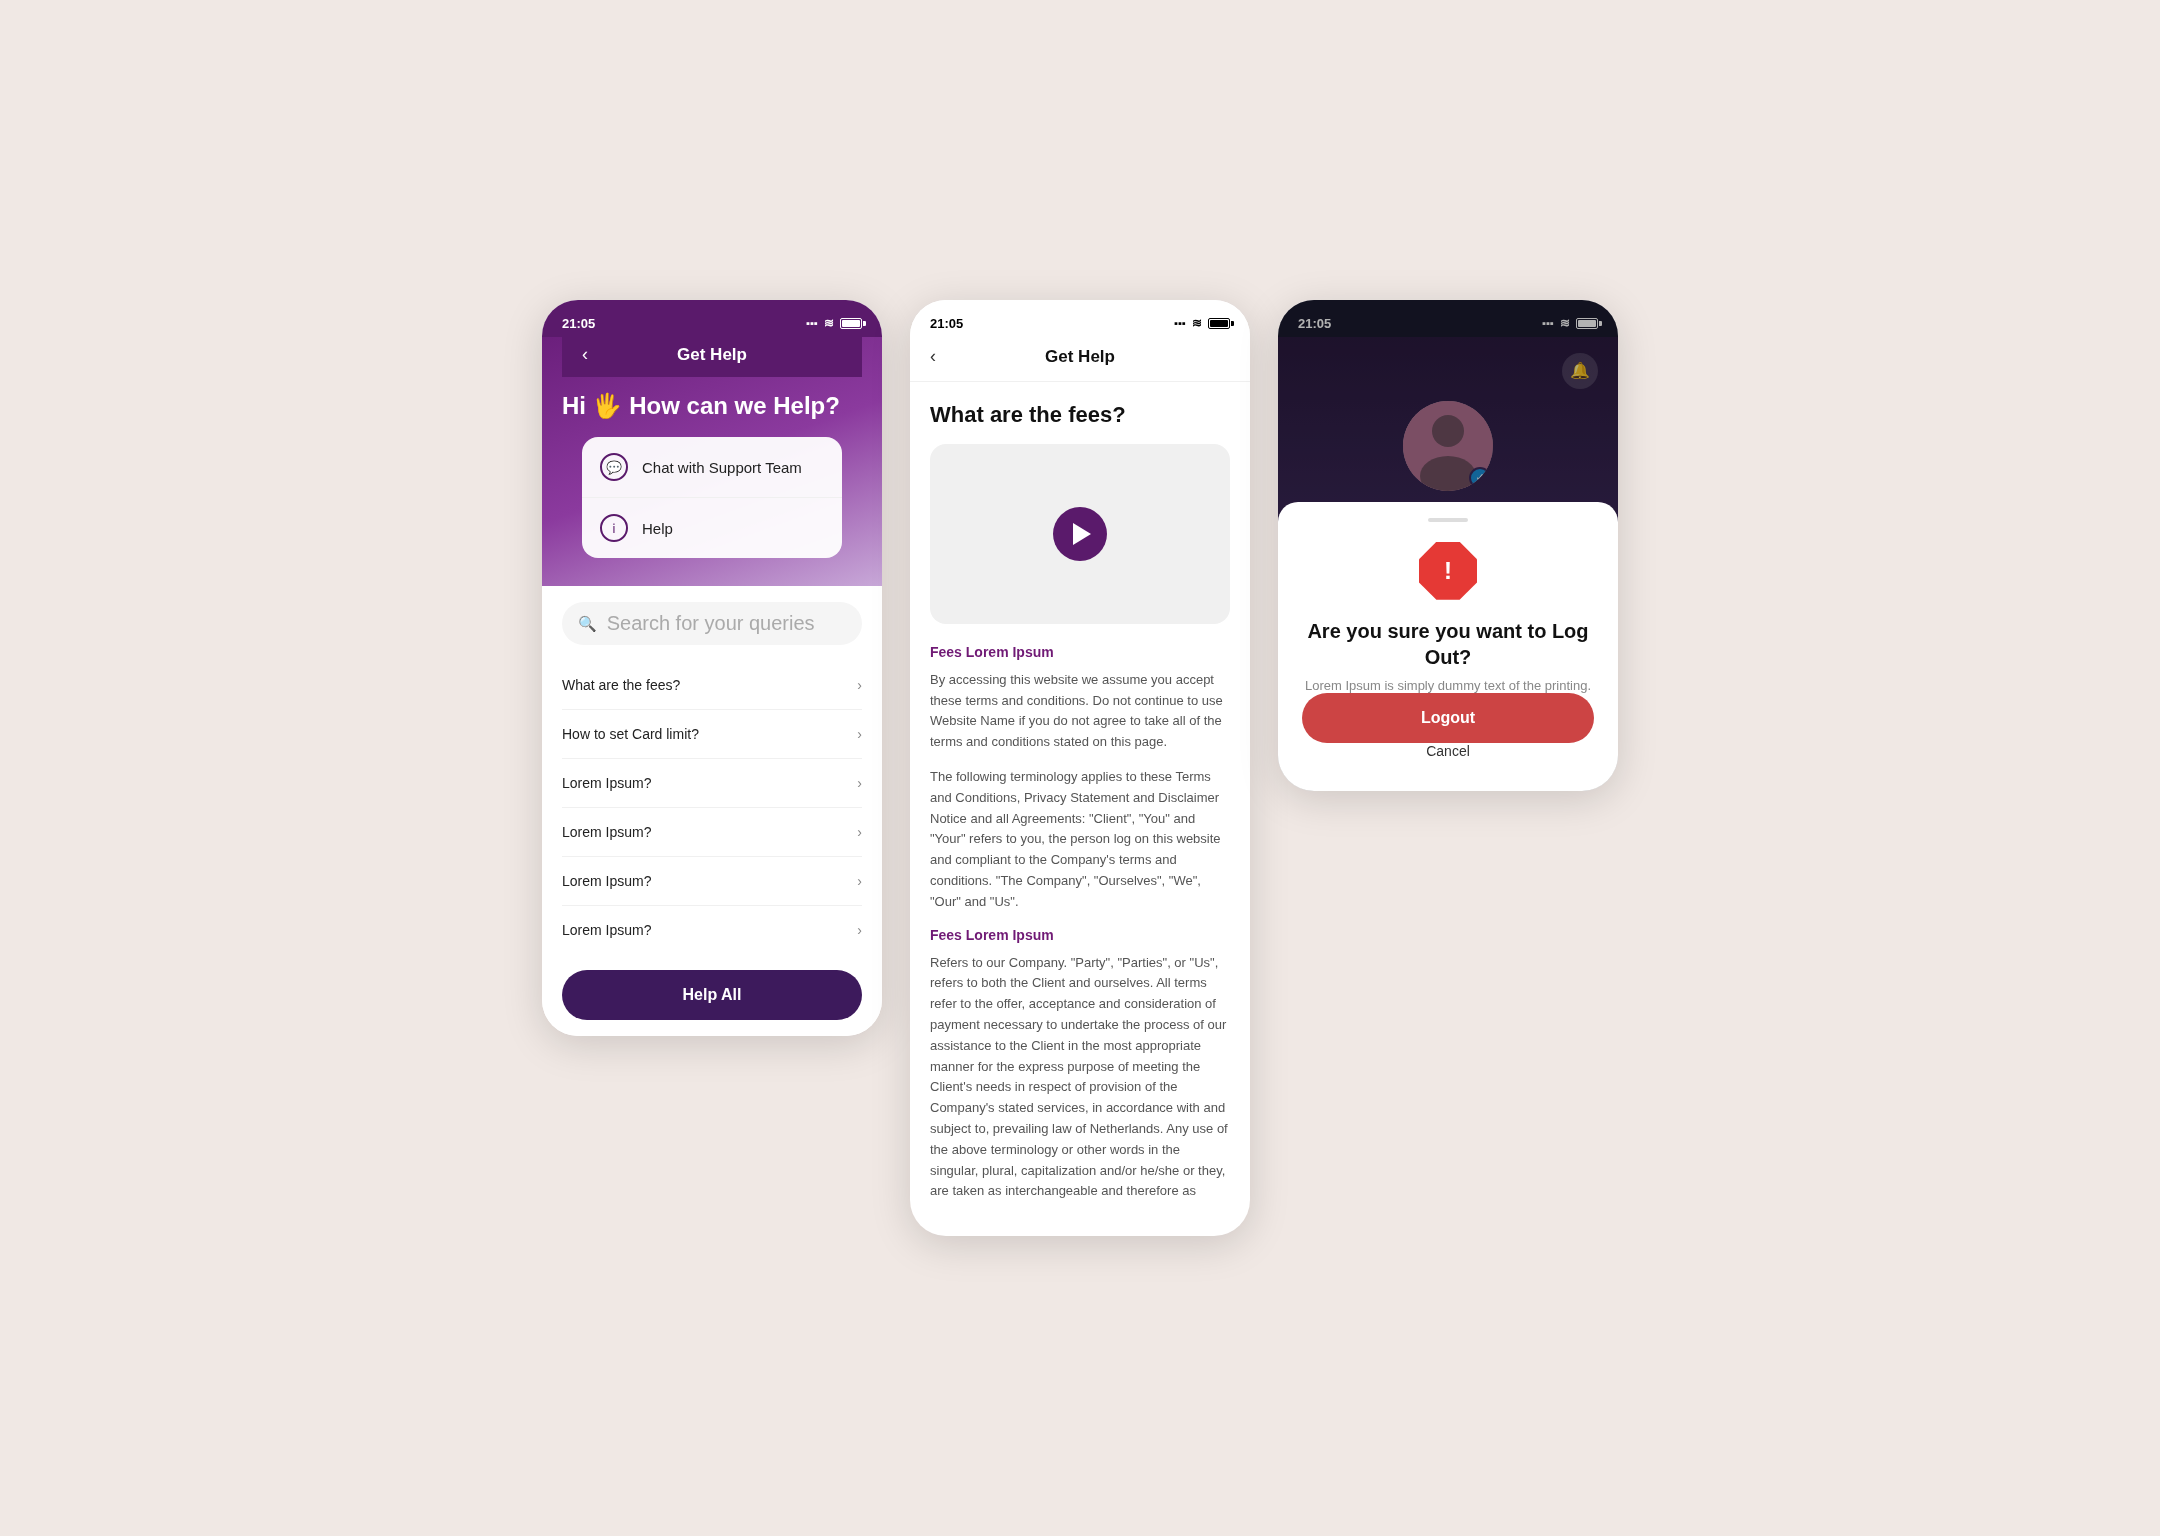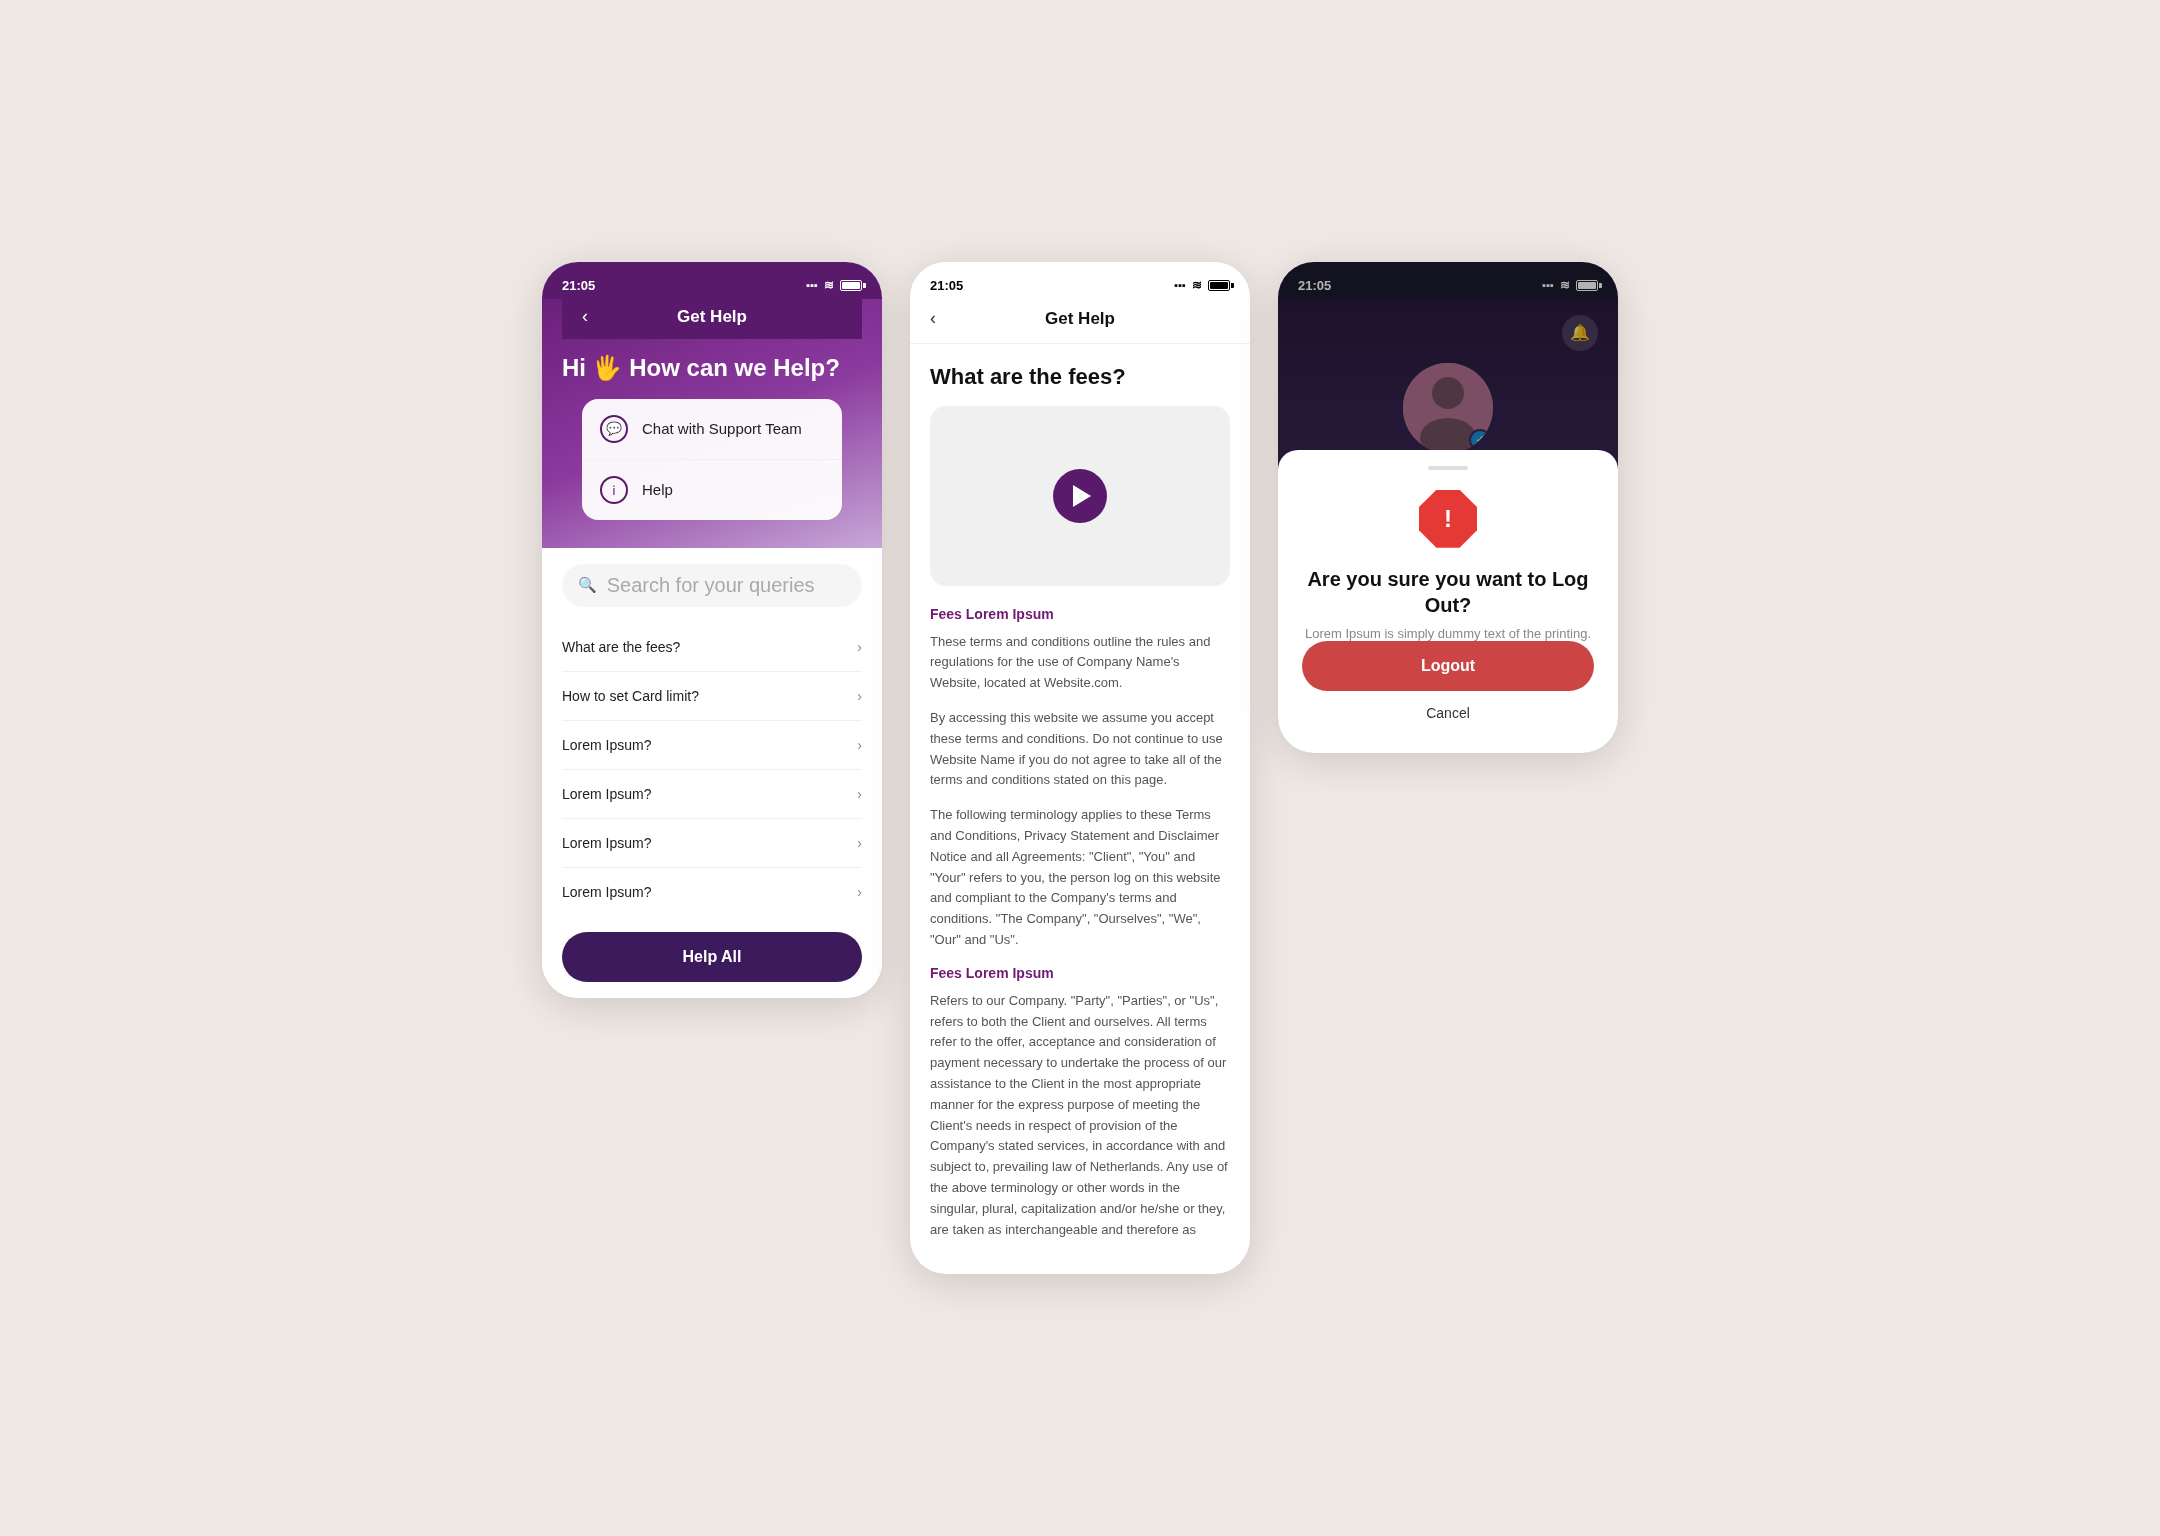--- a/index.html
+++ b/index.html
@@ -332,21 +332,20 @@
     .logout-btn {
       background: #cc4444;
       color: #fff;
       border: none;
       border-radius: 28px;
       padding: 16px;
       width: 100%;
       font-size: 16px;
       font-weight: 600;
       cursor: pointer;
-      margin-bottom: 14px;
     }
     .cancel-link {
       display: block;
       text-align: center;
       font-size: 14px;
       color: #333;
       cursor: pointer;
     }
   </style>
 </head>
@@ -437,21 +436,20 @@
       <span class="screen2-title">Get Help</span>
     </div>
     <div class="screen2-body">
       <div class="article-title">What are the fees?</div>
       <div class="video-placeholder">
         <div class="play-btn">
           <div class="play-triangle"></div>
         </div>
       </div>
       <div class="section-title">Fees Lorem Ipsum</div>
-      <div class="body-text">These terms and conditions outline the rules and regulations for the use of Company Name's Website, located at Website.com.</div>
       <div class="body-text">By accessing this website we assume you accept these terms and conditions. Do not continue to use Website Name if you do not agree to take all of the terms and conditions stated on this page.</div>
       <div class="body-text">The following terminology applies to these Terms and Conditions, Privacy Statement and Disclaimer Notice and all Agreements: "Client", "You" and "Your" refers to you, the person log on this website and compliant to the Company's terms and conditions. "The Company", "Ourselves", "We", "Our" and "Us".</div>
       <div class="section-title">Fees Lorem Ipsum</div>
       <div class="body-text">Refers to our Company. "Party", "Parties", or "Us", refers to both the Client and ourselves. All terms refer to the offer, acceptance and consideration of payment necessary to undertake the process of our assistance to the Client in the most appropriate manner for the express purpose of meeting the Client's needs in respect of provision of the Company's stated services, in accordance with and subject to, prevailing law of Netherlands. Any use of the above terminology or other words in the singular, plural, capitalization and/or he/she or they, are taken as interchangeable and therefore as</div>
     </div>
   </div>
 
   <div class="phone screen3">
     <div class="status-bar dark">
       <span>21:05</span>

